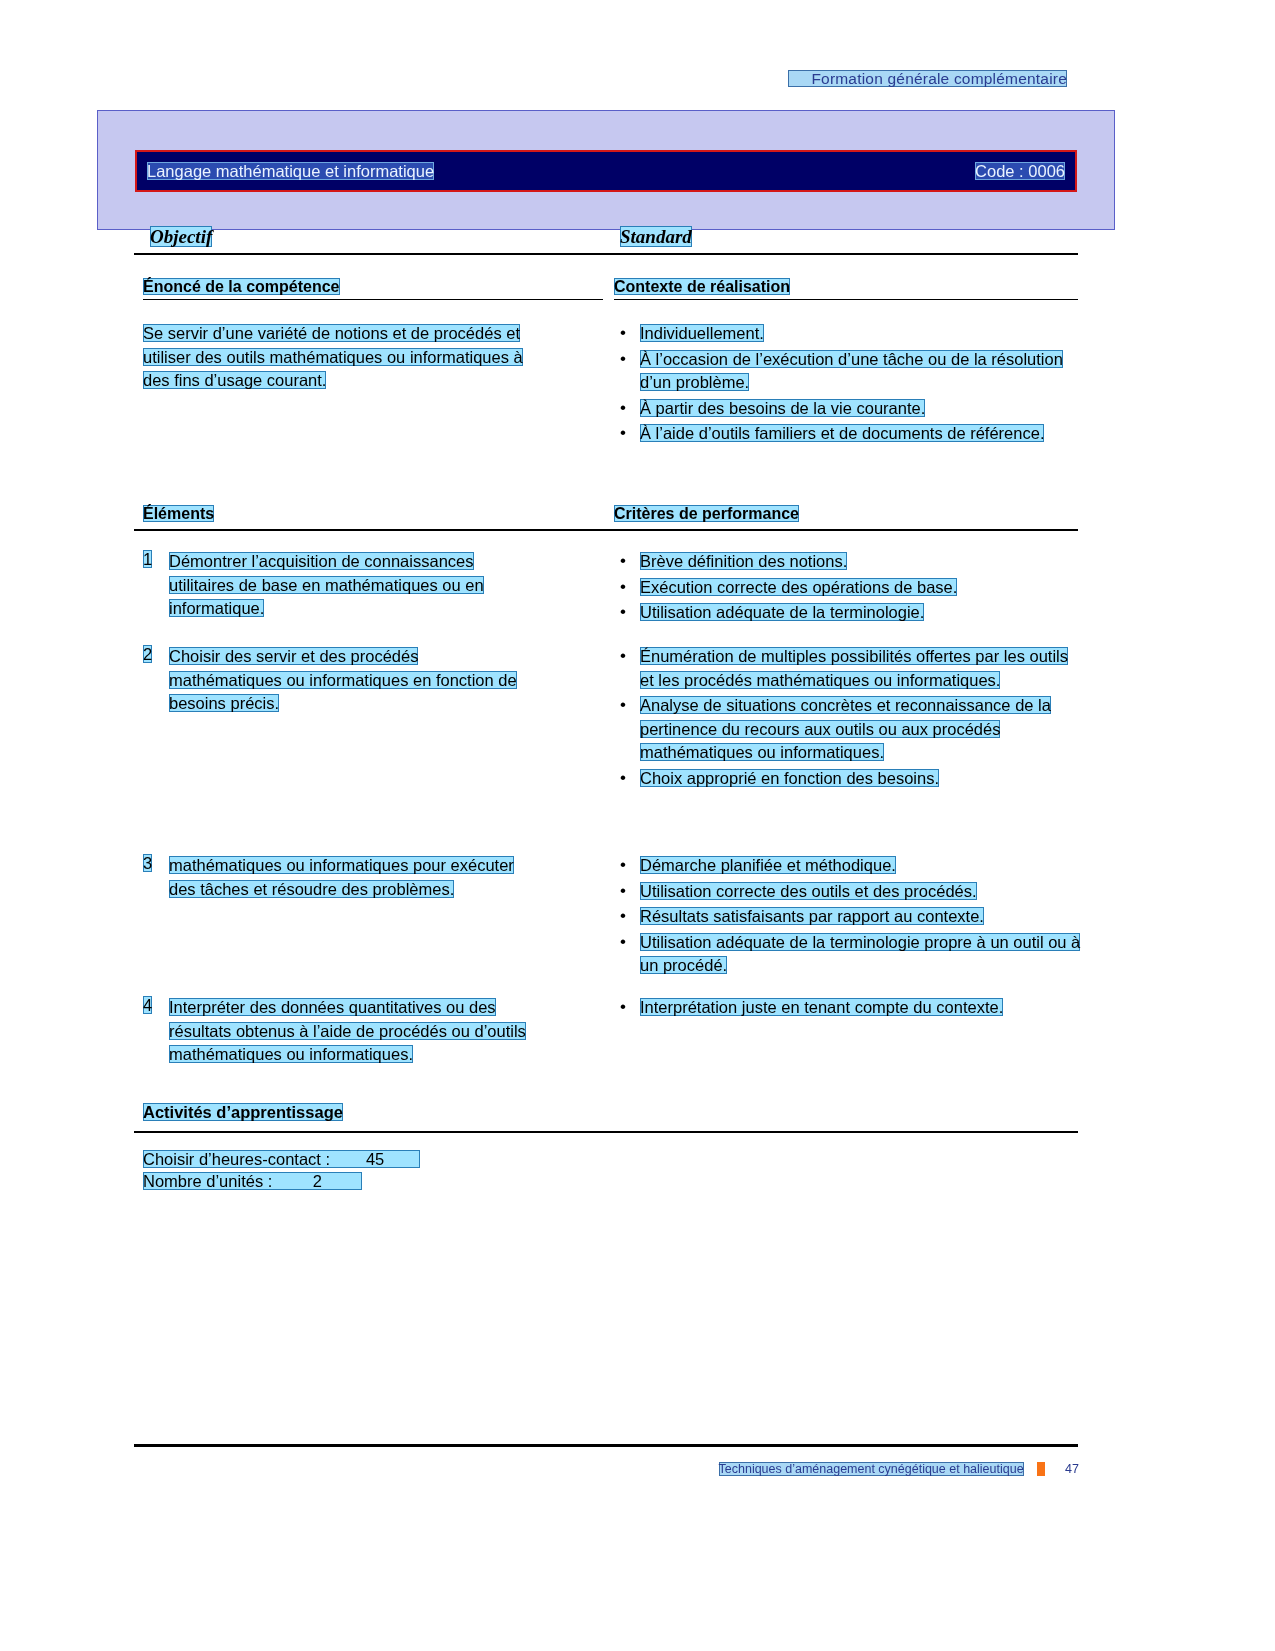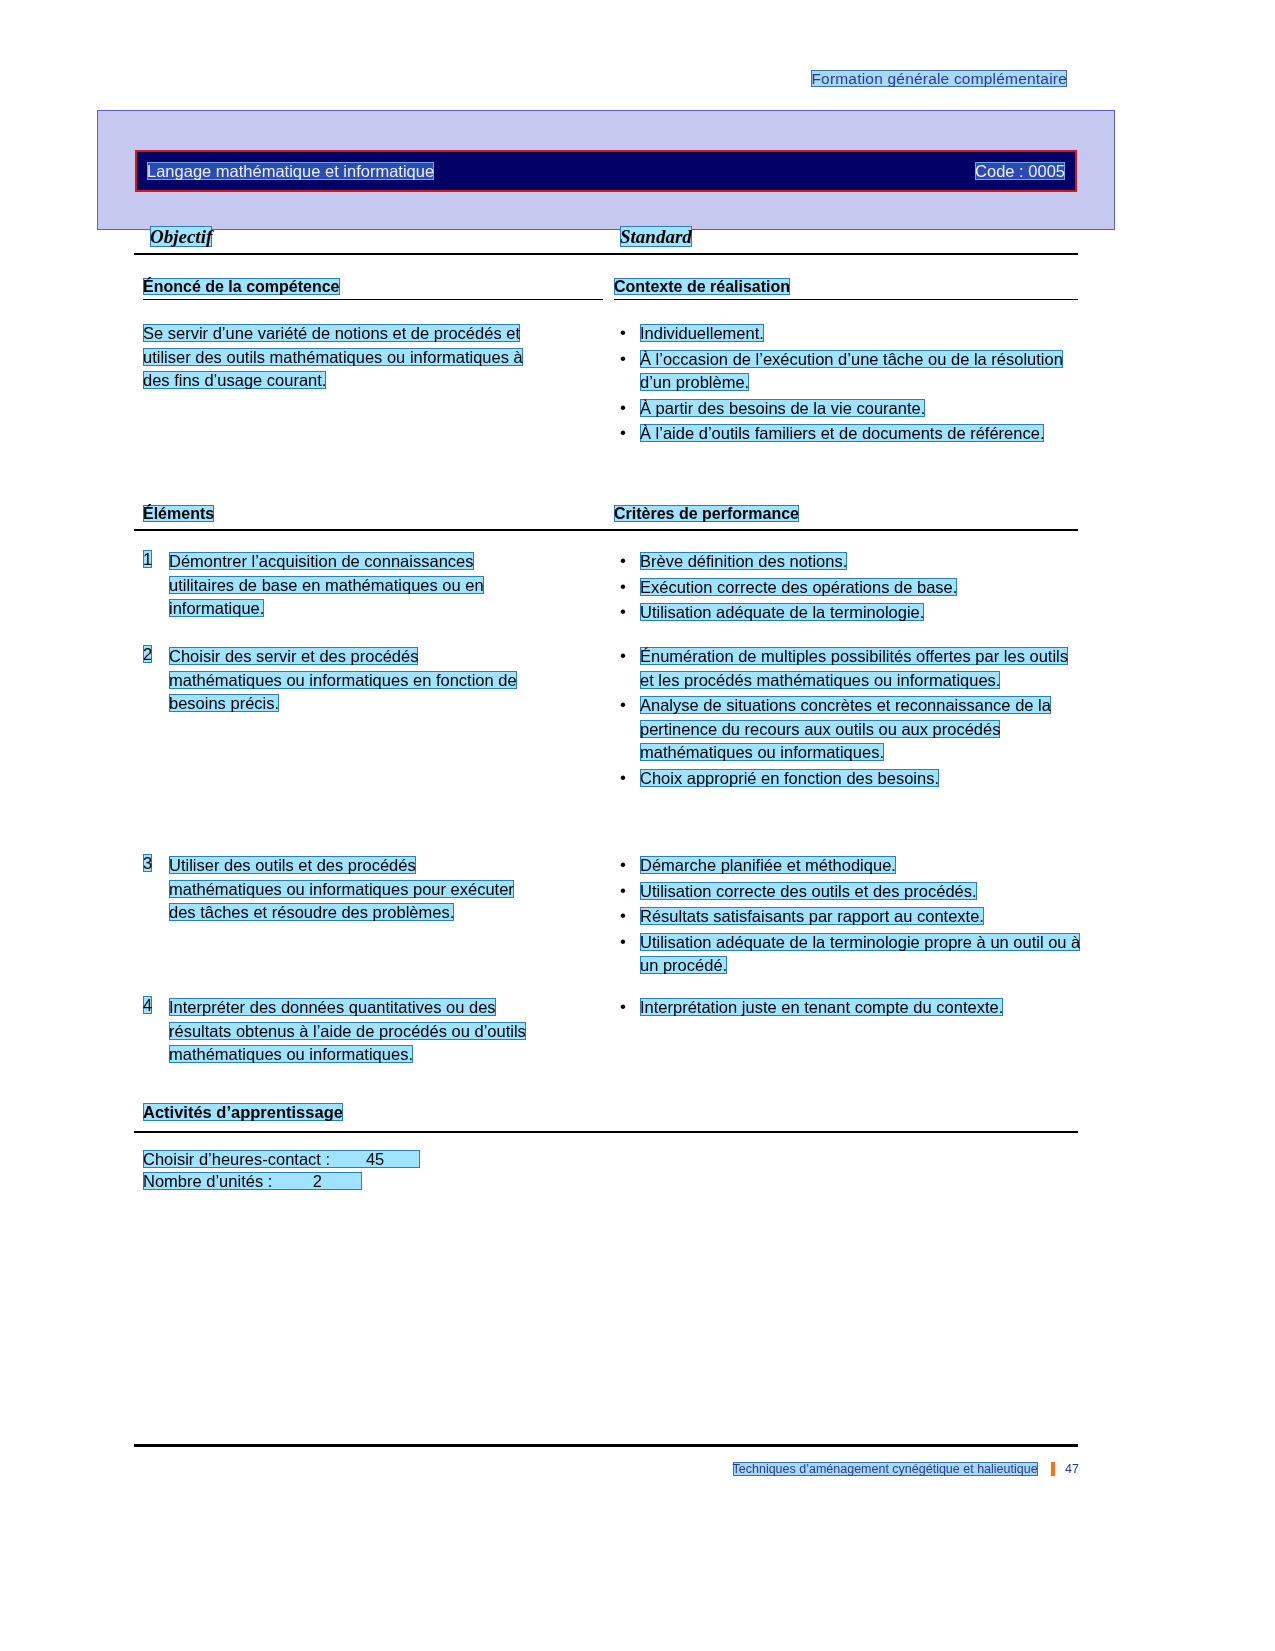--- a/index.html
+++ b/index.html
@@ -33,20 +33,21 @@
     top: 70px;
     font-size: 15.5px;
     color: #2a3b8f;
     letter-spacing: 0.2px;
     white-space: nowrap;
   }
   .hdr-right .sel {
     background: #a9d8f5;
     box-shadow: 0 0 0 1px #3b6fa8 inset;
     color: #2a3b8f;
+    padding-left: 23px;
   }
 
   
   .title-outer {
     position: absolute;
     left: 97px;
     top: 110px;
     width: 1018px;
     height: 120px;
     background: #c6c8f0;
@@ -184,39 +185,39 @@
     white-space: nowrap;
   }
   .footer .sel {
     background: #a9d8f5;
     box-shadow: 0 0 0 1px #3b6fa8 inset;
     color: #2a3b8f;
   }
   .footer .pg {
     display: inline-block;
     margin-left: 10px;
-    padding-left: 10px;
-    border-left: 4px solid #f97316;
+    padding-left: 20px;
+    border-left: 8px solid #f97316;
     color: #2a3b8f;
   }
 </style>
 </head>
 <body>
 
 <div class="page">
 
   <div class="hdr-right">
     <span class="sel">Formation générale complémentaire</span>
   </div>
 
   <div class="title-outer"></div>
   <div class="title-red"></div>
   <div class="title-inner">
     <span class="t-left"><span class="sel">Langage mathématique et informatique</span></span>
-    <span class="t-right"><span class="sel"><span>Code :</span> <span>0005</span></span></span>
+    <span class="t-right"><span class="sel"><span>Code :</span> <span>0006</span></span></span>
   </div>
 
   <div class="big-head" style="left:150px; top:226px;">
     <span class="sel">Objectif</span>
   </div>
   <div class="big-head" style="left:620px; top:226px;">
     <span class="sel">Standard</span>
   </div>
   <div class="rule" style="top:253px;"></div>
 
@@ -281,21 +282,20 @@
     <ul class="bul">
       <li><span class="sel">Énumération de multiples possibilités offertes par les outils et les procédés mathématiques ou informatiques.</span></li>
       <li><span class="sel">Analyse de situations concrètes et reconnaissance de la pertinence du recours aux outils ou aux procédés mathématiques ou informatiques.</span></li>
       <li><span class="sel">Choix approprié en fonction des besoins.</span></li>
     </ul>
   </div>
 
   <div class="elem-block" style="top:854px;">
     <div style="position:relative; padding-left:26px;">
       <span class="numlab"><span class="sel">3</span></span>
-      <span class="line body-text"><span class="sel">Utiliser des outils et des procédés</span></span>
       <span class="line body-text"><span class="sel">mathématiques ou informatiques pour exécuter</span></span>
       <span class="line body-text"><span class="sel">des tâches et résoudre des problèmes.</span></span>
     </div>
   </div>
   <div class="crit-block" style="top:854px;">
     <ul class="bul">
       <li><span class="sel">Démarche planifiée et méthodique.</span></li>
       <li><span class="sel">Utilisation correcte des outils et des procédés.</span></li>
       <li><span class="sel">Résultats satisfaisants par rapport au contexte.</span></li>
       <li><span class="sel">Utilisation adéquate de la terminologie propre à un outil ou à un procédé.</span></li>

